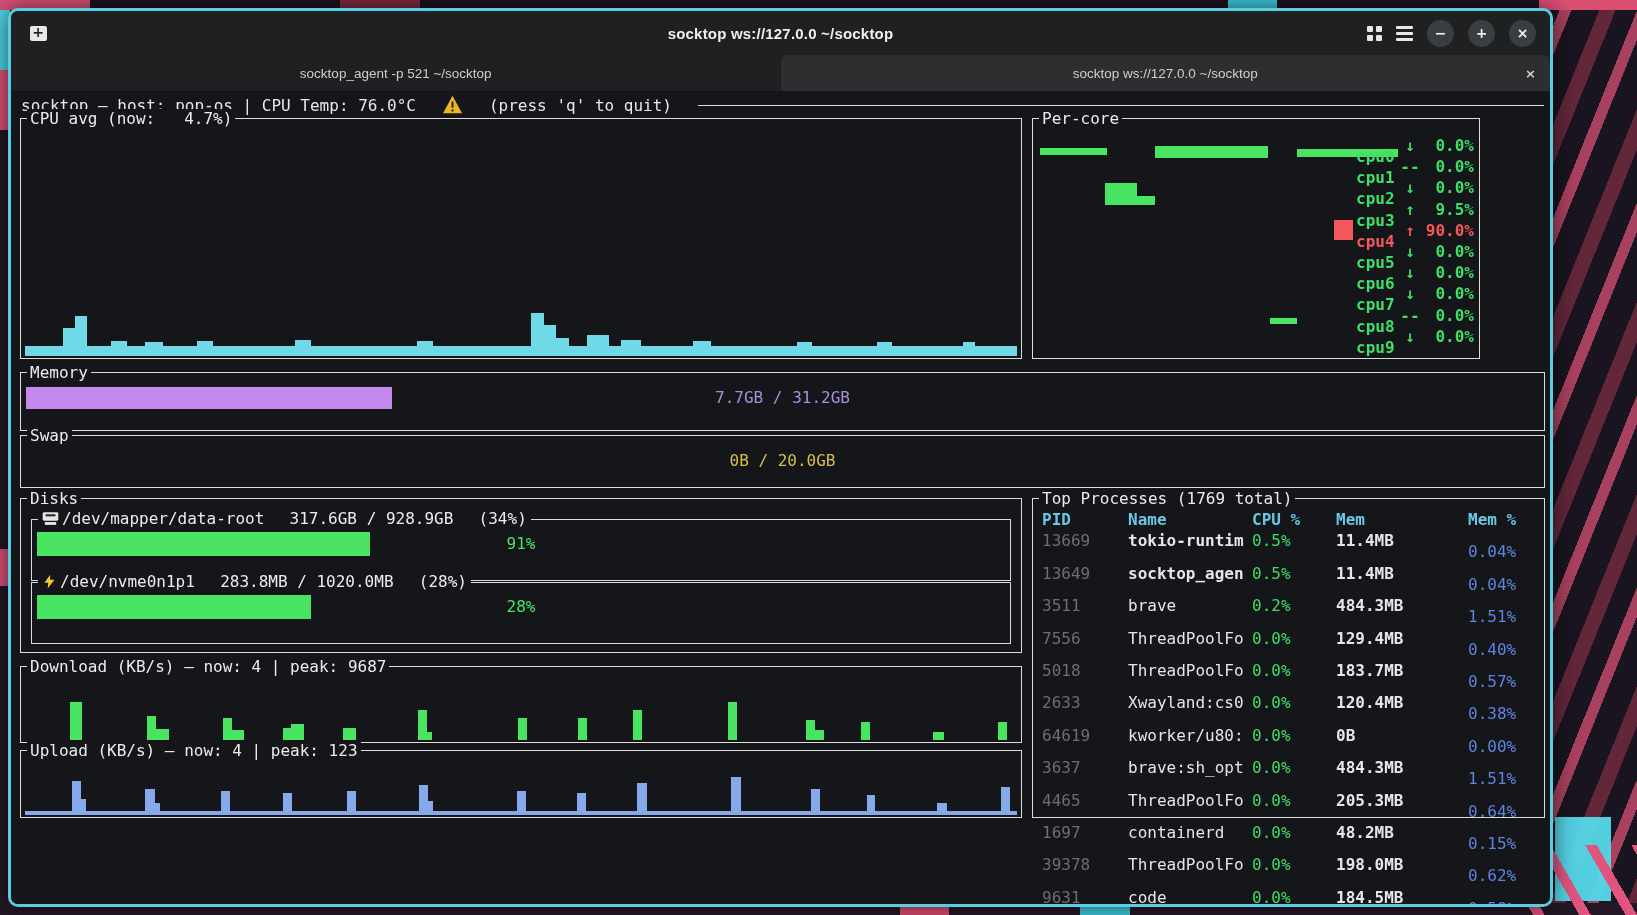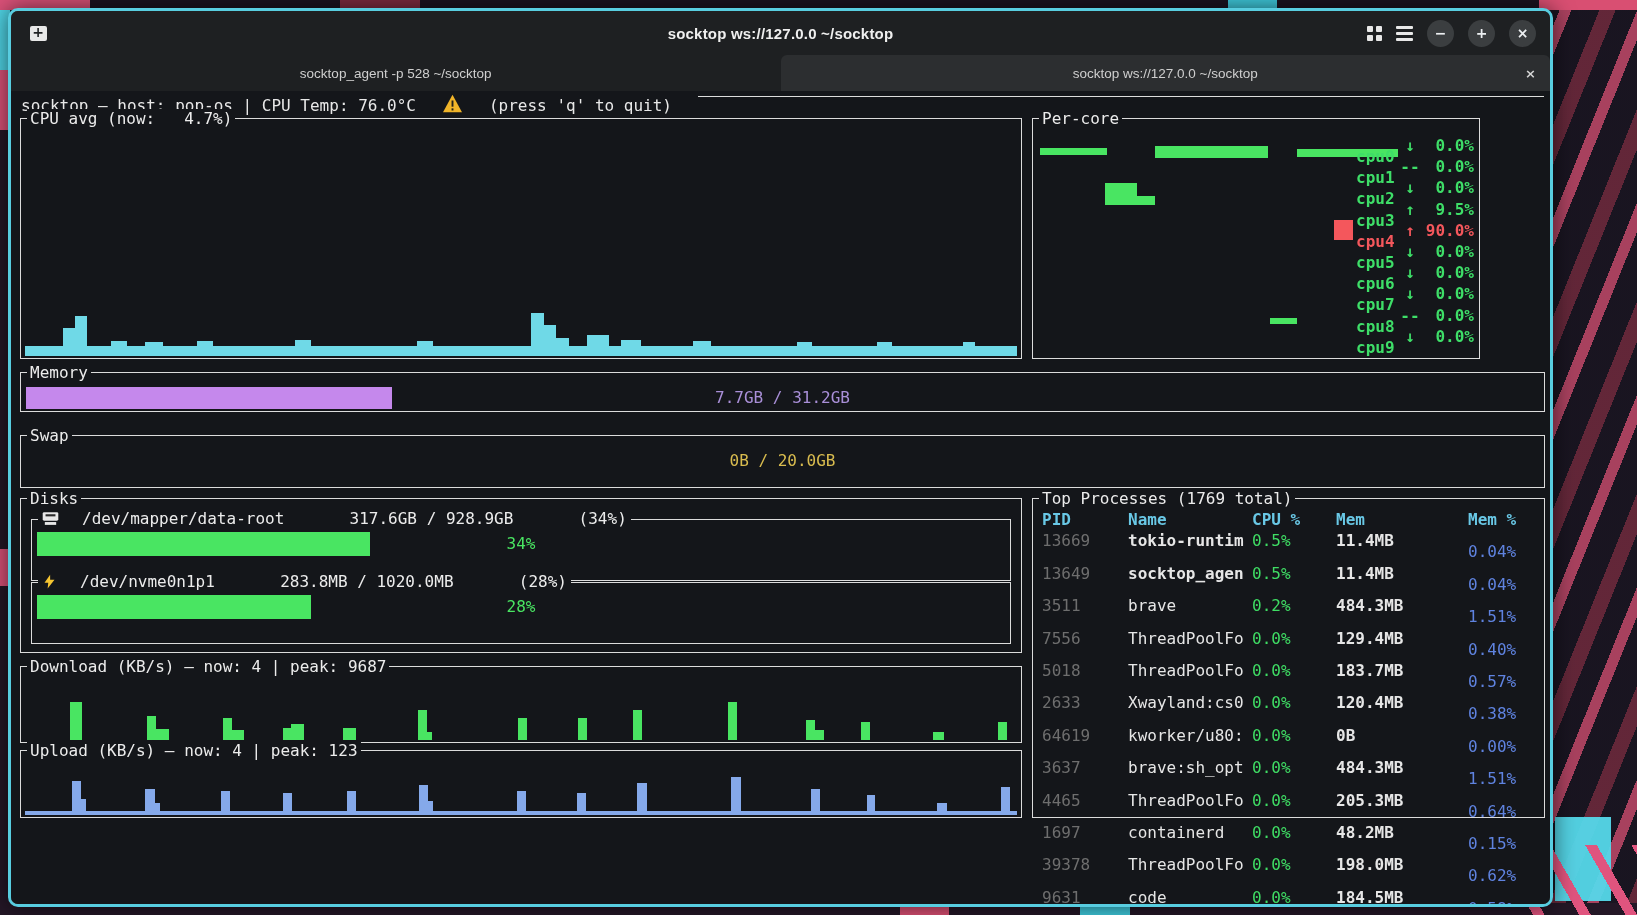--- a/index.html
+++ b/index.html
@@ -40,30 +40,30 @@
 
   .tabbar { height:36px; display:flex; background:#1e2022; }
   .tab { flex:1; display:flex; align-items:center; justify-content:center; position:relative;
     color:#cfcfcf; font:13.5px "Liberation Sans", sans-serif; cursor:pointer; }
   .tab.active { background:#2c2e30; border-radius:6px 6px 0 0; }
   .tab-close { position:absolute; right:14px; top:50%; transform:translateY(-50%); color:#d5d5d5; font:bold 13px "DejaVu Sans", sans-serif; cursor:pointer; }
 
   
   .term { position:absolute; left:0; right:0; top:80px; bottom:0; background:#14161a; color:#e8e8e8; font-size:16px; }
 
-  .tui-header { position:absolute; left:10px; right:6px; top:5px; display:flex; align-items:flex-start; gap:26px; white-space:pre; }
+  .tui-header { position:absolute; left:10px; right:6px; top:5px; display:flex; align-items:center; gap:26px; white-space:pre; }
   .tui-header .rule { flex:1; height:0; border-top:1px solid #dcdcdc; }
   .warn-icon { width:21px; height:19px; margin-top:-2px; }
 
   .panel { position:absolute; border:1px solid #dcdcdc; background:#14161a; }
   .panel-title { position:absolute; top:-10px; left:6px; background:#14161a; padding:0 3px; color:#ececec; white-space:pre; font-size:16px; }
 
   .p-cpu   { left:9px;    top:27px;  width:1002px; height:241px; }
   .p-core  { left:1021px; top:27px;  width:448px;  height:241px; }
-  .p-mem   { left:9px;    top:281px; width:1525px; height:40px; }
+  .p-mem   { left:9px;    top:281px; width:1525px; height:59px; }
   .p-swap  { left:9px;    top:344px; width:1525px; height:53px; }
   .p-disk  { left:9px;    top:407px; width:1002px; height:155px; }
   .p-proc  { left:1021px; top:407px; width:513px;  height:320px; }
   .p-down  { left:9px;    top:575px; width:1002px; height:77px; }
   .p-up    { left:9px;    top:659px; width:1002px; height:68px; }
 
   .bars { position:absolute; left:4px; right:4px; bottom:2px; top:4px; }
   .bars .bar { position:absolute; bottom:0; }
   .bars .baseline { position:absolute; left:0; right:0; bottom:0; }
   .c-cyan  { background:#6fd9e7; }
@@ -81,21 +81,21 @@
   .core-arrow { width:24px; text-align:center; }
   .core-val { width:52px; text-align:right; }
 
   .membar { position:absolute; left:5px; top:14px; height:22px; background:#c588ec; }
   .mem-label { position:absolute; left:0; right:0; top:15px; text-align:center; color:#a98fd8; }
   .swap-label { position:absolute; left:0; right:0; top:15px; text-align:center; color:#d9bc4f; }
 
   .disk-box { position:absolute; left:10px; right:10px; height:62px; border:1px solid #dcdcdc; }
   .disk-box.d1 { top:20px; } .disk-box.d2 { top:83px; }
   .disk-title { position:absolute; top:-11px; left:6px; background:#14161a; padding:0 4px;
-    display:flex; align-items:center; gap:23px; white-space:pre; color:#ececec; }
+    display:flex; align-items:center; gap:3px; white-space:pre; color:#ececec; }
   .disk-bar { position:absolute; left:5px; top:12px; height:24px; background:#49e562; }
   .disk-pct { position:absolute; left:0; right:0; top:14px; text-align:center; color:#49e562; }
 
   .proc-grid { position:absolute; left:9px; right:3px; top:10px;
     display:grid; grid-template-columns:86px 124px 84px 132px 1fr; line-height:21.4px; white-space:pre; }
   .proc-grid .h { color:#69c8e6; font-weight:bold; }
   .pid { color:#6e6e6e; } .pname { color:#e6e6e6; } .pname.b { font-weight:bold; }
   .pcpu { color:#3fdd64; } .pmem { color:#e6e6e6; font-weight:bold; } .pmemp { color:#5f83e0;margin-top:11px; }
 </style>
 </head>
@@ -130,21 +130,21 @@
           <i></i>
         </div>
       <div class="circle-btn">−</div>
       <div class="circle-btn">+</div>
       <div class="circle-btn">×</div>
     </div>
   </div>
 
   <div class="tabbar">
     <div class="tab">
-      <span>socktop_agent -p 528 ~/socktop</span>
+      <span>socktop_agent -p 521 ~/socktop</span>
     </div>
     <div class="tab active">
       <span>socktop ws://127.0.0 ~/socktop</span>
       <span class="tab-close">×</span>
     </div>
   </div>
 
   <div class="term">
 
     <div class="tui-header">
@@ -221,21 +221,21 @@
 
       <div class="disk-box d1">
         <span class="disk-title">
           <svg width="17" height="15" viewBox="0 0 24 20">
             <rect x="1" y="1" width="22" height="12" rx="2" fill="#e8e8e8"></rect>
             <rect x="4" y="15" width="16" height="4" fill="#e8e8e8"></rect>
             <rect x="5" y="4" width="14" height="3" fill="#2a2a2a"></rect>
           </svg><span>/dev/mapper/data-root</span><span>  </span><span>317.6GB / 928.9GB</span><span>  </span><span>(34%)</span>
         </span>
         <div class="disk-bar" id="disk-bar-0" style="width: 34%;"></div>
-        <div class="disk-pct">34%</div>
+        <div class="disk-pct">91%</div>
       </div>
 
       <div class="disk-box d2">
         <span class="disk-title">
           <svg width="15" height="17" viewBox="0 0 24 24">
             <path d="M13 1 L4 14 h6 L9 23 L20 9 h-7 z" fill="#f5c531"></path>
           </svg><span>/dev/nvme0n1p1</span><span>  </span><span>283.8MB / 1020.0MB</span><span>  </span><span>(28%)</span>
         </span>
         <div class="disk-bar" id="disk-bar-1" style="width: 28%;"></div>
         <div class="disk-pct">28%</div>

